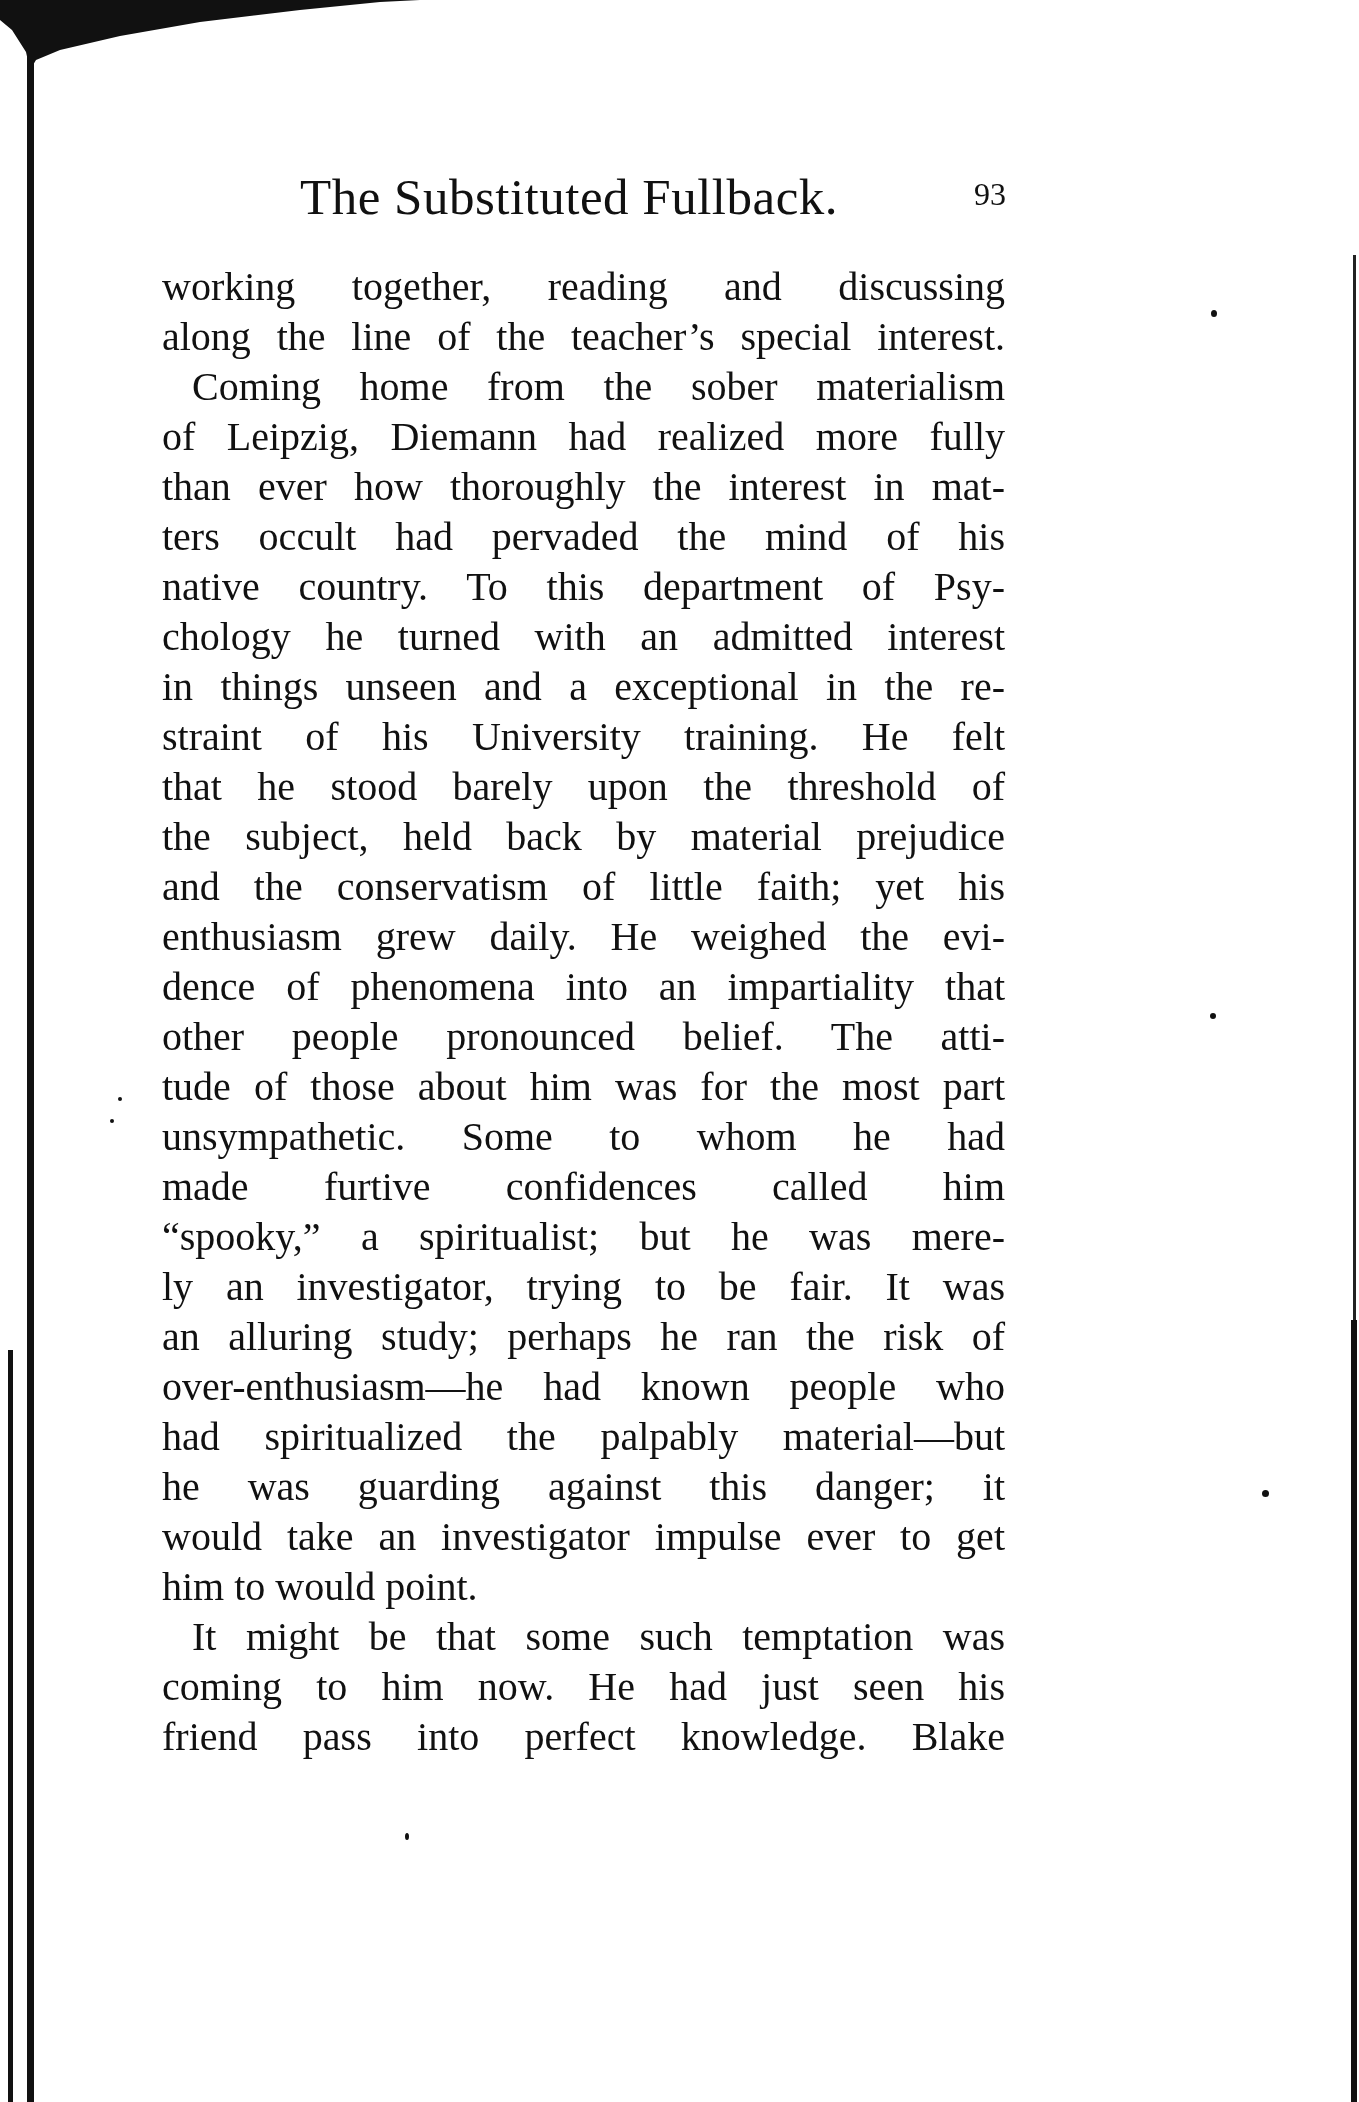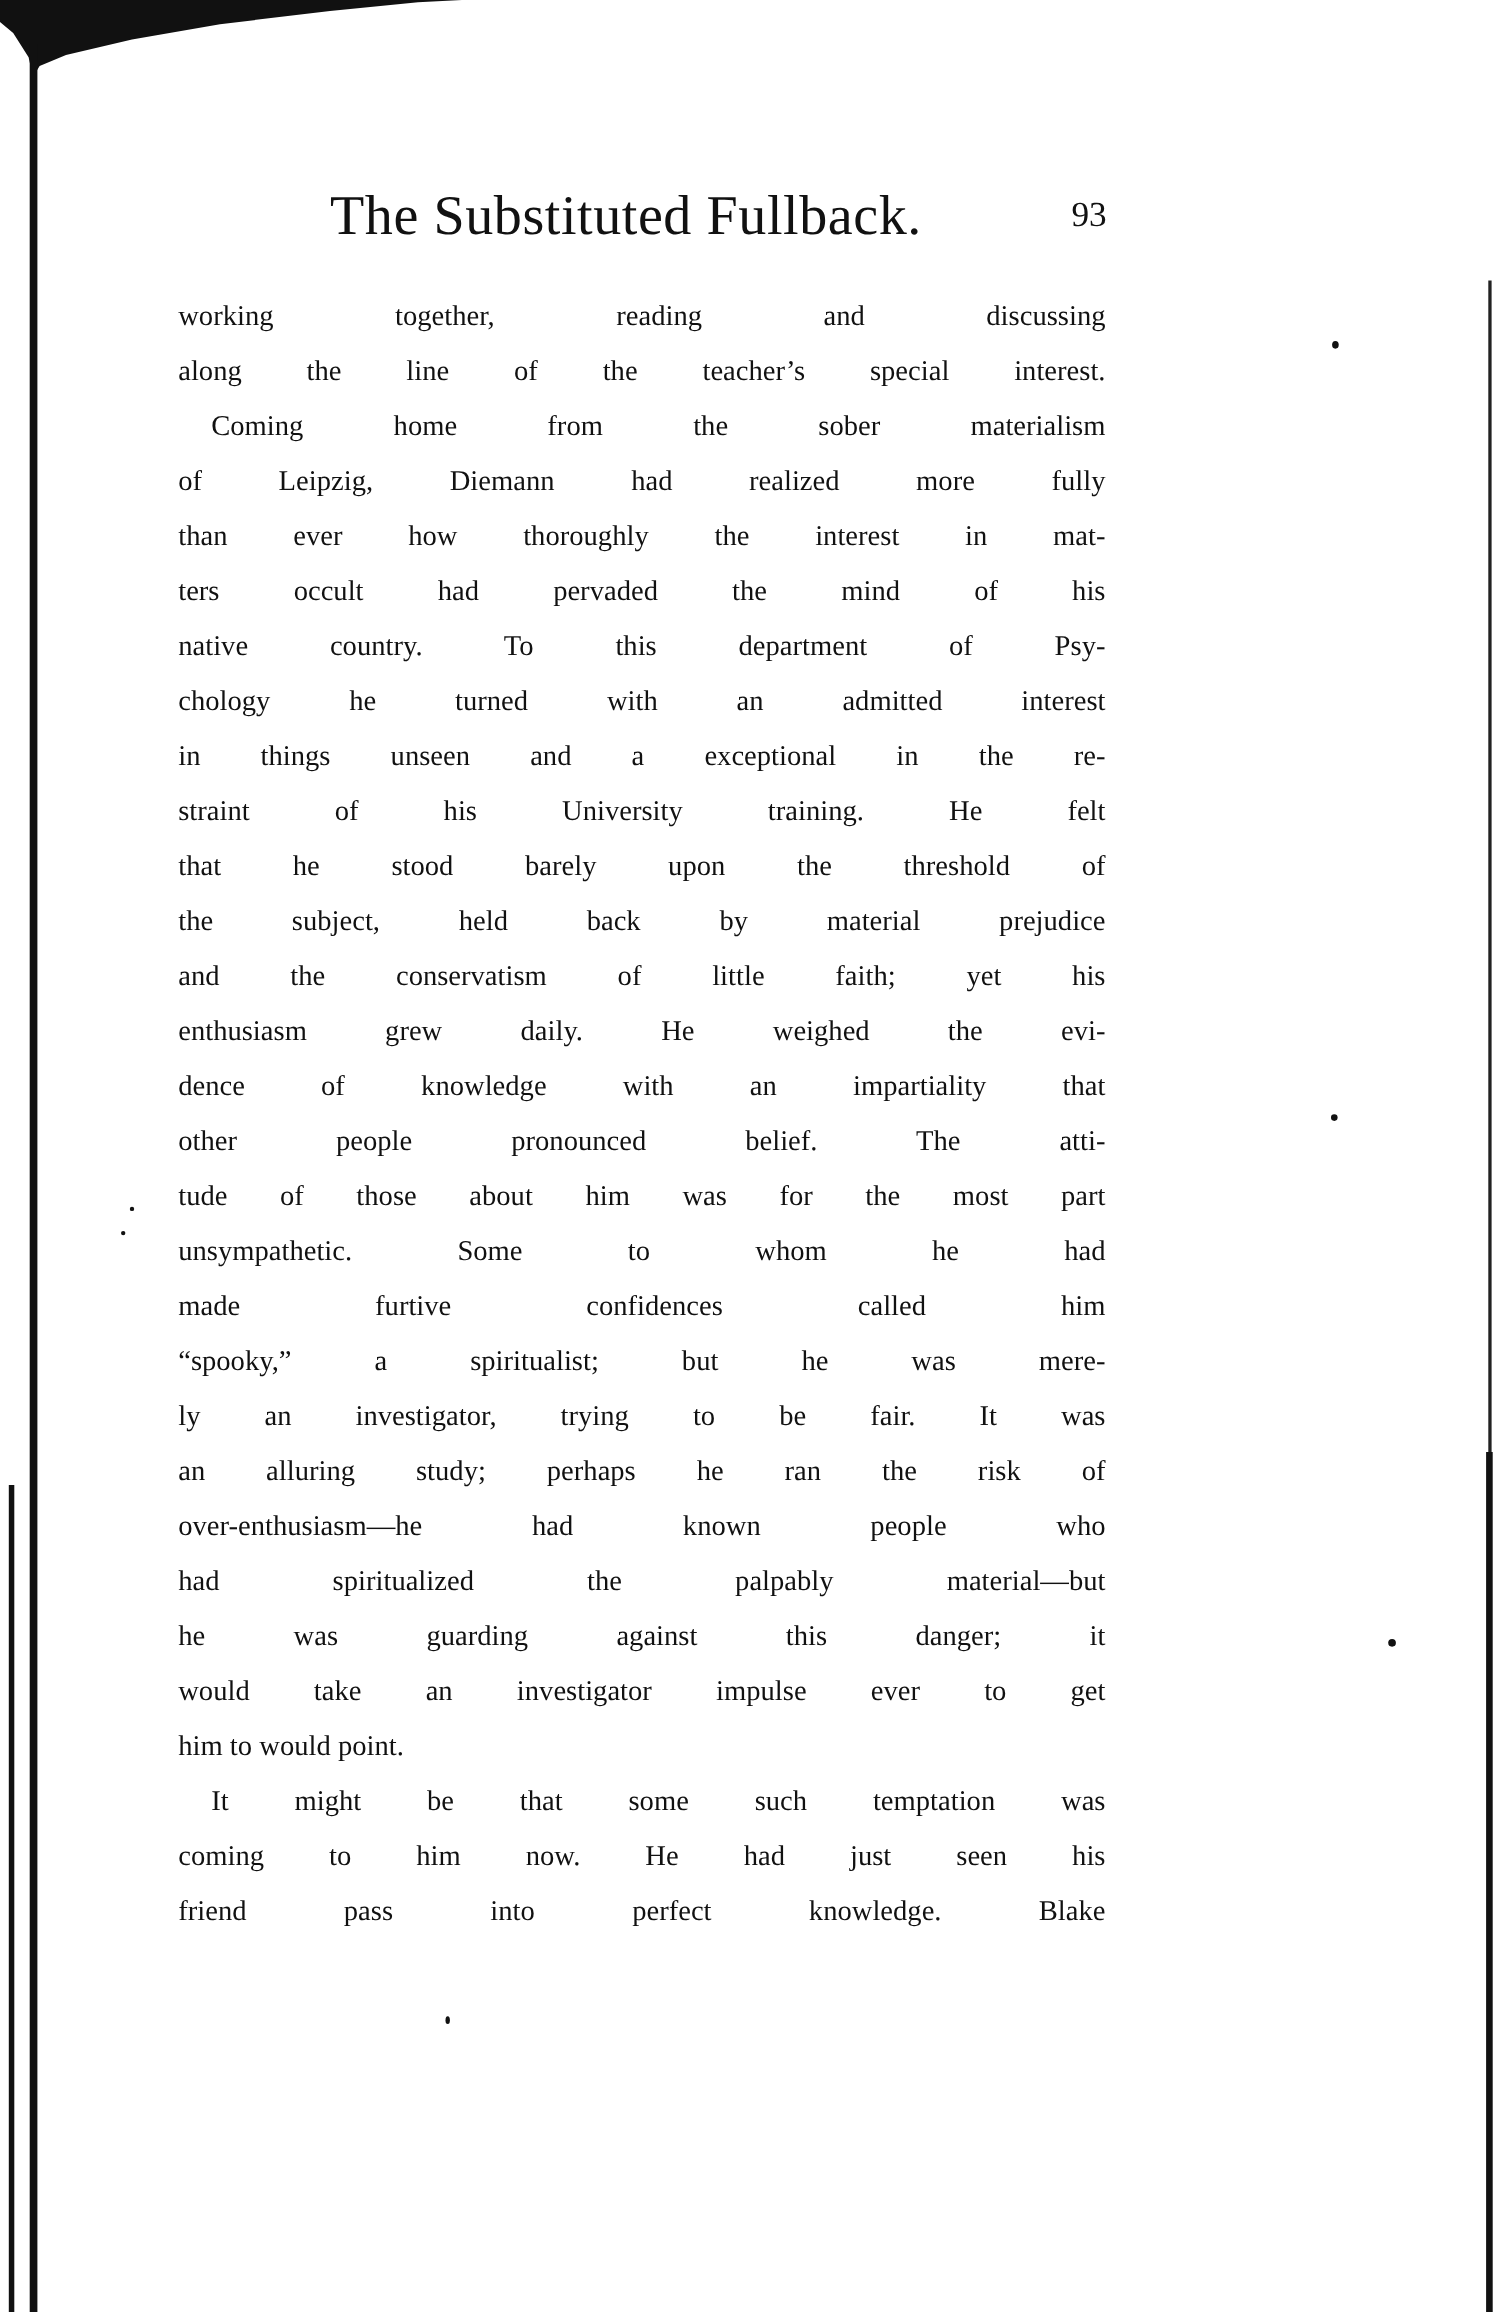--- a/index.html
+++ b/index.html
@@ -89,21 +89,21 @@
     .text-block {
       position: absolute;
       left: 162px;
       top: 262px;
       width: 843px;
     }
     .line {
       display: block;
       height: 50px;
       line-height: 50px;
-      font-size: 26px;
+      font-size: 40px;
       text-align: justify;
       text-align-last: justify;
       white-space: nowrap;
       overflow: visible;
     }
     .line.last {
       text-align-last: left;
     }
     .line.indent {
       padding-left: 30px;
@@ -146,21 +146,21 @@
     <span class="line">than ever how thoroughly the interest in mat-</span>
     <span class="line">ters occult had pervaded the mind of his</span>
     <span class="line">native country. To this department of Psy-</span>
     <span class="line">chology he turned with an admitted interest</span>
     <span class="line">in things unseen and a exceptional in the re-</span>
     <span class="line">straint of his University training. He felt</span>
     <span class="line">that he stood barely upon the threshold of</span>
     <span class="line">the subject, held back by material prejudice</span>
     <span class="line">and the conservatism of little faith; yet his</span>
     <span class="line">enthusiasm grew daily. He weighed the evi-</span>
-    <span class="line">dence of knowledge with an impartiality that</span>
+    <span class="line">dence of phenomena into an impartiality that</span>
     <span class="line">other people pronounced belief. The atti-</span>
     <span class="line">tude of those about him was for the most part</span>
     <span class="line">unsympathetic. Some to whom he had</span>
     <span class="line">made furtive confidences called him</span>
     <span class="line">“spooky,” a spiritualist; but he was mere-</span>
     <span class="line">ly an investigator, trying to be fair. It was</span>
     <span class="line">an alluring study; perhaps he ran the risk of</span>
     <span class="line">over-enthusiasm—he had known people who</span>
     <span class="line">had spiritualized the palpably material—but</span>
     <span class="line">he was guarding against this danger; it</span>

